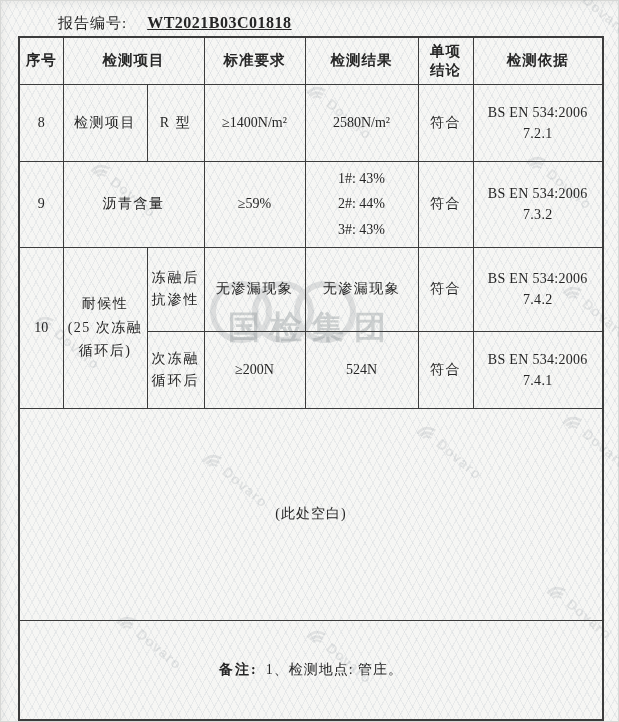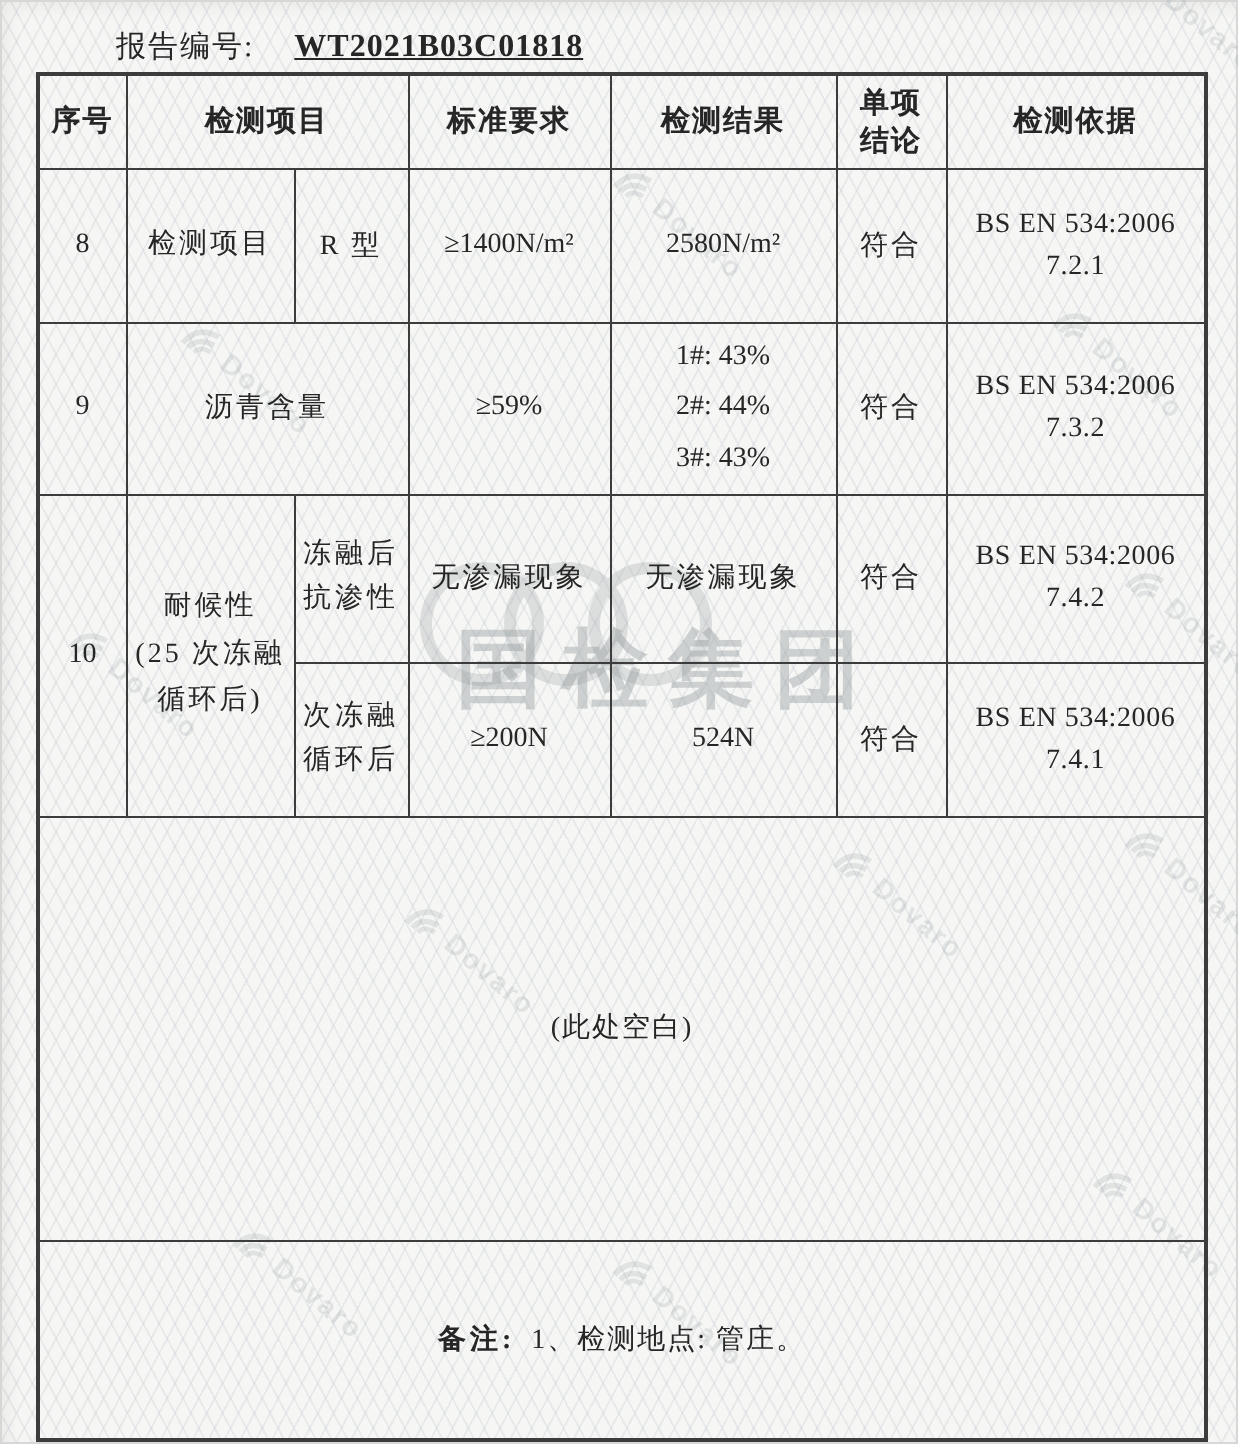--- a/index.html
+++ b/index.html
@@ -18,21 +18,21 @@
   .wm{
     position:absolute;display:flex;align-items:center;gap:3px;
     transform:rotate(40deg);color:#98a0a6;opacity:0.22;
     font-family:"Liberation Sans","DejaVu Sans",sans-serif;
     font-weight:bold;font-size:14px;letter-spacing:1px;
   }
   .wm svg{display:block;}
   .wm-center-circles{position:absolute;left:205px;top:276px;opacity:0.28;}
   .wm-center-text{
     position:absolute;left:228px;top:306px;
-    font-size:43px;font-weight:bold;letter-spacing:10px;
+    font-size:32px;font-weight:bold;letter-spacing:10px;
     color:rgba(145,152,156,0.40);
     font-family:"Liberation Sans","DejaVu Sans",sans-serif;
     text-align:center;
   }
   
   .hdr{position:absolute;top:14px;left:18px;right:17px;z-index:2;display:flex;justify-content:space-between;align-items:baseline;}
   .report-line{font-size:15px;font-weight:normal;letter-spacing:1px;padding-left:40px;}
   .report-number{font-size:16px;font-weight:bold;text-decoration:underline;letter-spacing:0.5px;margin-left:20px;}
   .page-info{font-size:15px;font-weight:bold;letter-spacing:2px;}
   

